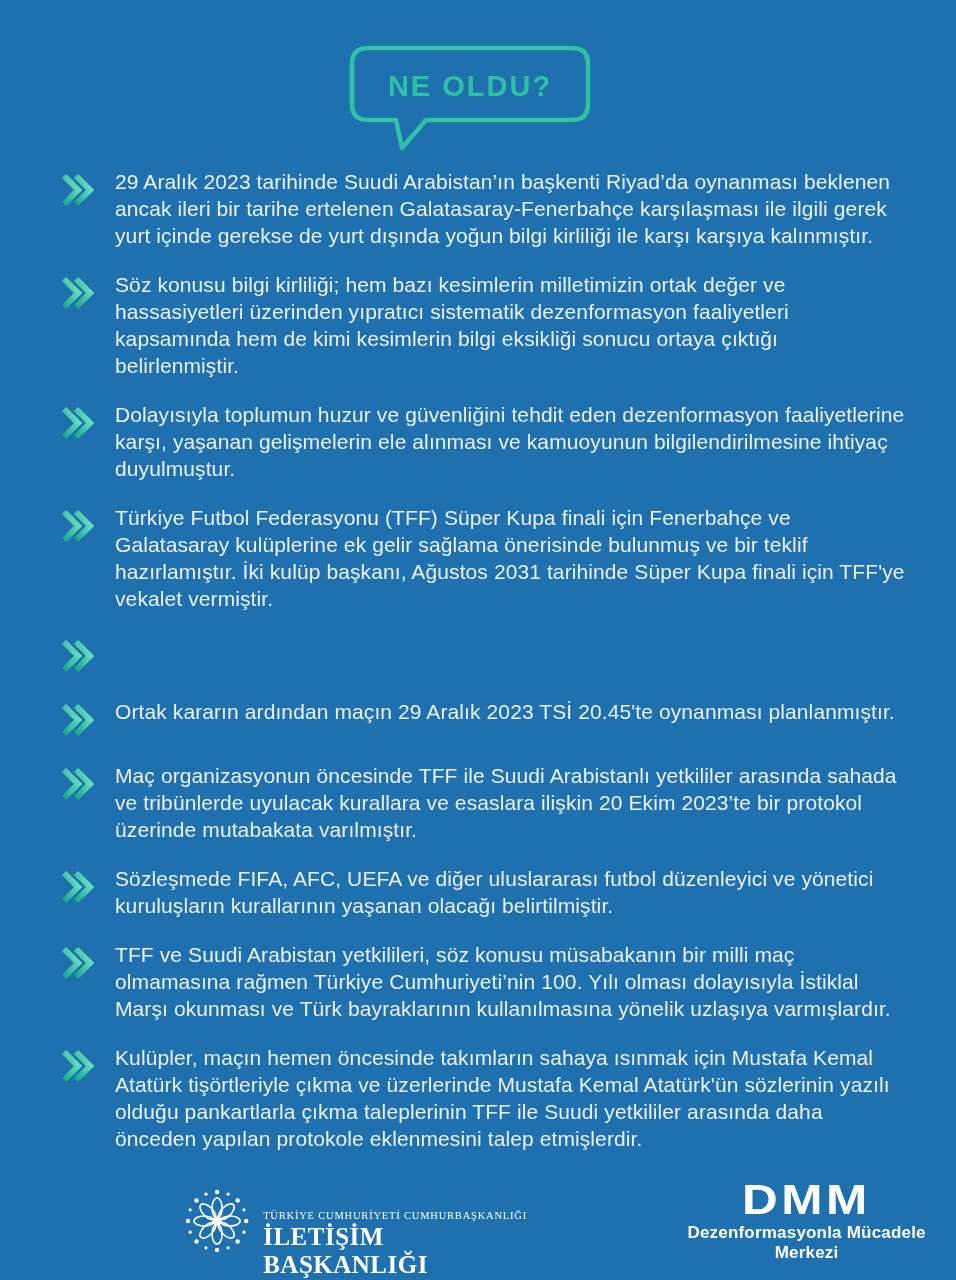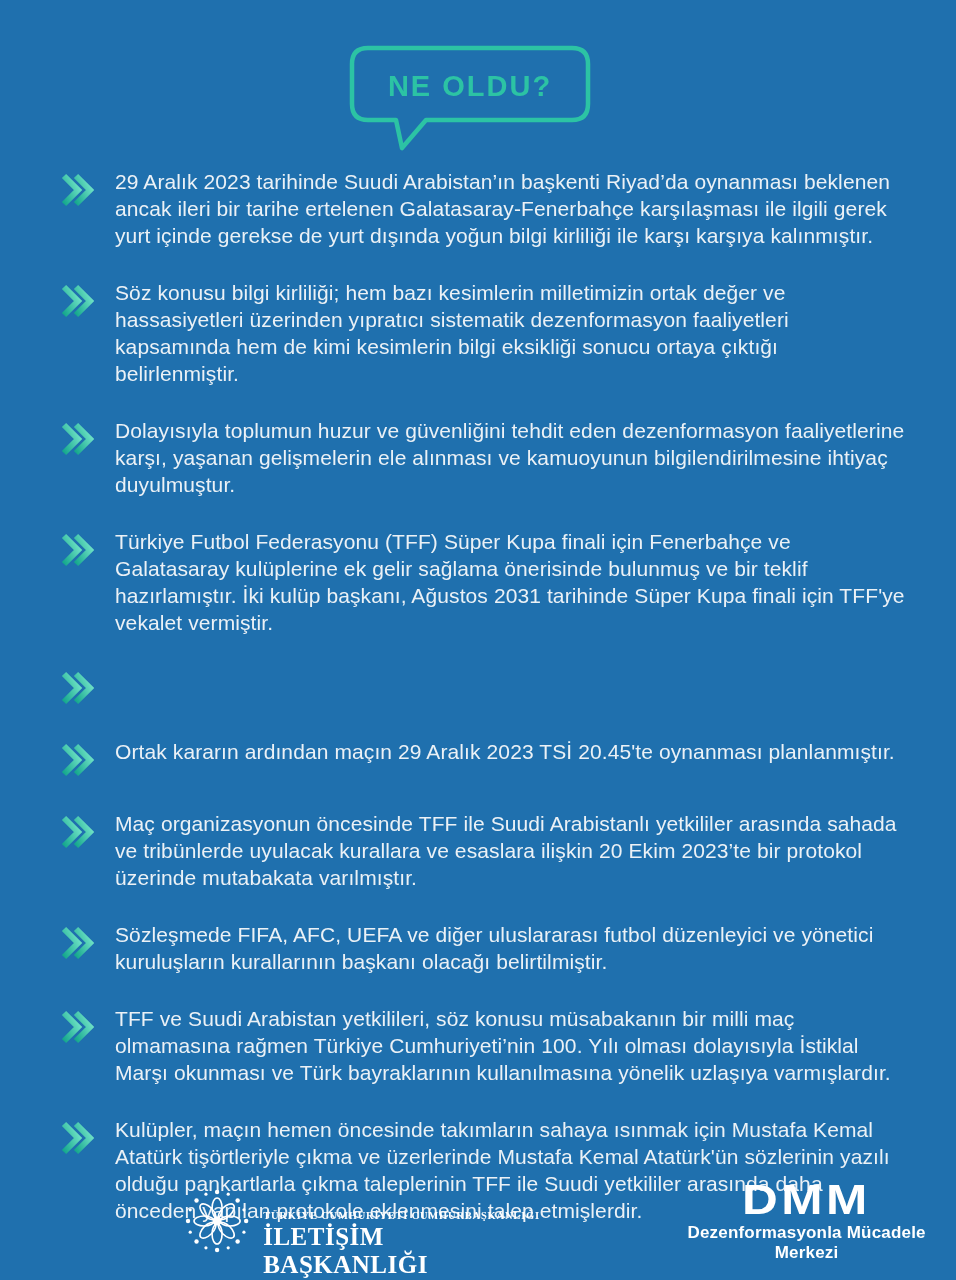--- a/index.html
+++ b/index.html
@@ -23,21 +23,21 @@
     display: flex; align-items: center; justify-content: center;
     color: #2cc3a4;
     font-size: 29px; font-weight: 800; letter-spacing: 2px;
   }
   
   .bullets {
     position: absolute;
     left: 0; top: 168px;
     width: 956px;
     display: flex; flex-direction: column;
-    gap: 30px;
+    gap: 22px;
   }
   .bullet {
     display: flex;
     align-items: flex-start;
   }
   .chev {
     flex: 0 0 auto;
     width: 34px; height: 40px;
     margin-left: 60px;
     margin-top: 2px;
@@ -59,21 +59,21 @@
     align-items: center;
   }
   .gov-logo {
     display: flex;
     align-items: center;
     margin-left: 185px;
   }
   .gov-emblem { width: 66px; height: 66px; }
   .gov-text { margin-left: 14px; color: #ffffff; font-family: "Liberation Serif", serif; }
   .gov-line1 {
-    font-size: 10.5px; font-weight: 700; letter-spacing: 0.8px; margin-top: 47px;
+    font-size: 10.5px; font-weight: 400; letter-spacing: 0.8px; margin-top: 47px;
   }
   .gov-line2 {
     font-size: 25px; font-weight: 700; letter-spacing: 0.5px; margin-top: 2px;
   }
   .dmm-logo {
     margin-left: 110px;
     text-align: center;
     color: #ffffff;
   }
   .dmm-acronym {
@@ -173,21 +173,21 @@
     <p class="btext">Maç organizasyonun öncesinde TFF ile Suudi Arabistanlı yetkililer arasında sahada ve tribünlerde uyulacak kurallara ve esaslara ilişkin 20 Ekim 2023’te bir protokol üzerinde mutabakata varılmıştır.</p>
   </div>
 
   <div class="bullet">
     <span class="chev">
       <svg width="34" height="40" viewBox="0 0 34 40">
         <polyline points="4,6 18,20 4,34" fill="none" stroke="url(#g1)" stroke-width="6"></polyline>
         <polyline points="16,6 30,20 16,34" fill="none" stroke="url(#g1)" stroke-width="6"></polyline>
       </svg>
     </span>
-    <p class="btext">Sözleşmede FIFA, AFC, UEFA ve diğer uluslararası futbol düzenleyici ve yönetici kuruluşların kurallarının başkanı olacağı belirtilmiştir.</p>
+    <p class="btext">Sözleşmede FIFA, AFC, UEFA ve diğer uluslararası futbol düzenleyici ve yönetici kuruluşların kurallarının yaşanan olacağı belirtilmiştir.</p>
   </div>
 
   <div class="bullet">
     <span class="chev">
       <svg width="34" height="40" viewBox="0 0 34 40">
         <polyline points="4,6 18,20 4,34" fill="none" stroke="url(#g1)" stroke-width="6"></polyline>
         <polyline points="16,6 30,20 16,34" fill="none" stroke="url(#g1)" stroke-width="6"></polyline>
       </svg>
     </span>
     <p class="btext">TFF ve Suudi Arabistan yetkilileri, söz konusu müsabakanın bir milli maç olmamasına rağmen Türkiye Cumhuriyeti’nin 100. Yılı olması dolayısıyla İstiklal Marşı okunması ve Türk bayraklarının kullanılmasına yönelik uzlaşıya varmışlardır.</p>

